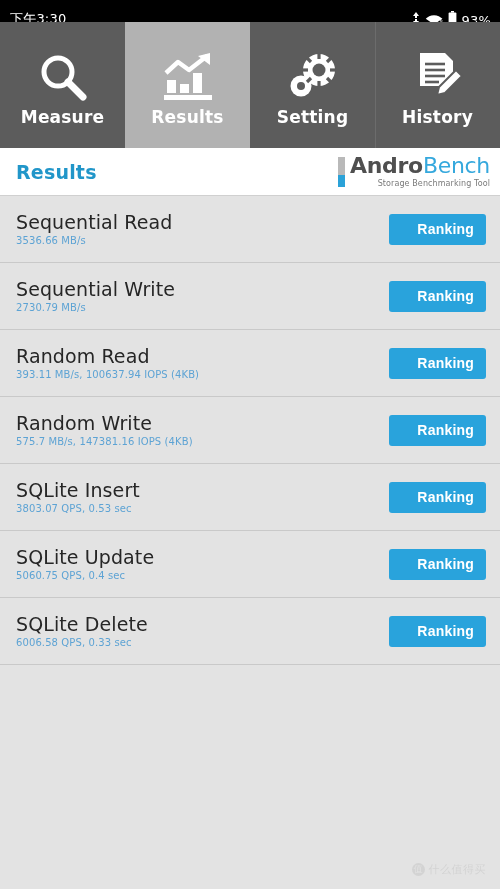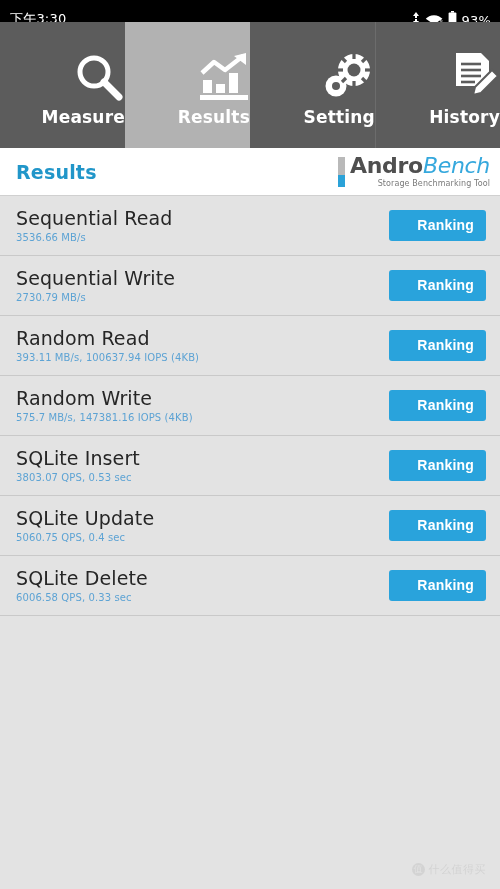--- a/index.html
+++ b/index.html
@@ -22,21 +22,21 @@
   .sb-pct { font-size:13px; font-weight:500; }
   .icon-updown { display:block; }
   .icon-wifi   { display:block; }
   .icon-batt   { display:block; }
 
   
   .tabbar { height:126px; display:flex; background:#5c5c5c; }
   .tab {
     flex:1 1 0; height:100%;
     display:flex; flex-direction:column;
-    align-items:flex-end; justify-content:center;
+    align-items:center; justify-content:center;
     background:#5c5c5c;
     position:relative;
   }
   .tab.active { background:#b2b2b2; }
   .tab + .tab::before {
     content:""; position:absolute; left:0; top:0; bottom:0;
     width:1px; background:rgba(255,255,255,.10);
   }
   .tab.active::before, .tab.active + .tab::before { background:transparent; }
   .tab .tab-ico {
@@ -59,30 +59,30 @@
   .page-title {
     color:#2196c9; font-size:19px; font-weight:bold; letter-spacing:.2px;
   }
   .logo { display:flex; align-items:center; gap:5px; }
   .logo-bar { width:7px; height:30px; display:flex; flex-direction:column; }
   .logo-bar .lb-top { flex:1 1 62%; background:#b9b9b9; }
   .logo-bar .lb-bot { flex:1 1 38%; background:#2ba2d8; }
   .logo-text { display:flex; flex-direction:column; line-height:1; }
   .logo-word { font-size:22px; font-weight:bold; letter-spacing:-.3px; }
   .logo-word .w1 { color:#4f4f4f; }
-  .logo-word .w2 { color:#35a8dd; font-weight:normal;font-style:italic; }
+  .logo-word .w2 { color:#35a8dd; font-weight:normal; }
   .logo-sub {
     font-size:8px; color:#7a7a7a; letter-spacing:.1px;
     margin-top:3px; text-align:right;
   }
 
   
   .list { background:#e3e3e3; height:calc(889px - 22px - 126px - 48px); }
   .row {
-    height:60px; position:relative;
+    height:67px; position:relative;
     display:flex; align-items:center; justify-content:space-between;
     padding:0 14px 0 16px;
     border-bottom:1px solid #c9c9c9;
     background:#e3e3e3;
   }
   .row-text { display:flex; flex-direction:column; gap:3px; }
   .row-title {
     font-size:19px; color:#262626; line-height:1.1; letter-spacing:.1px;
   }
   .row-value {

